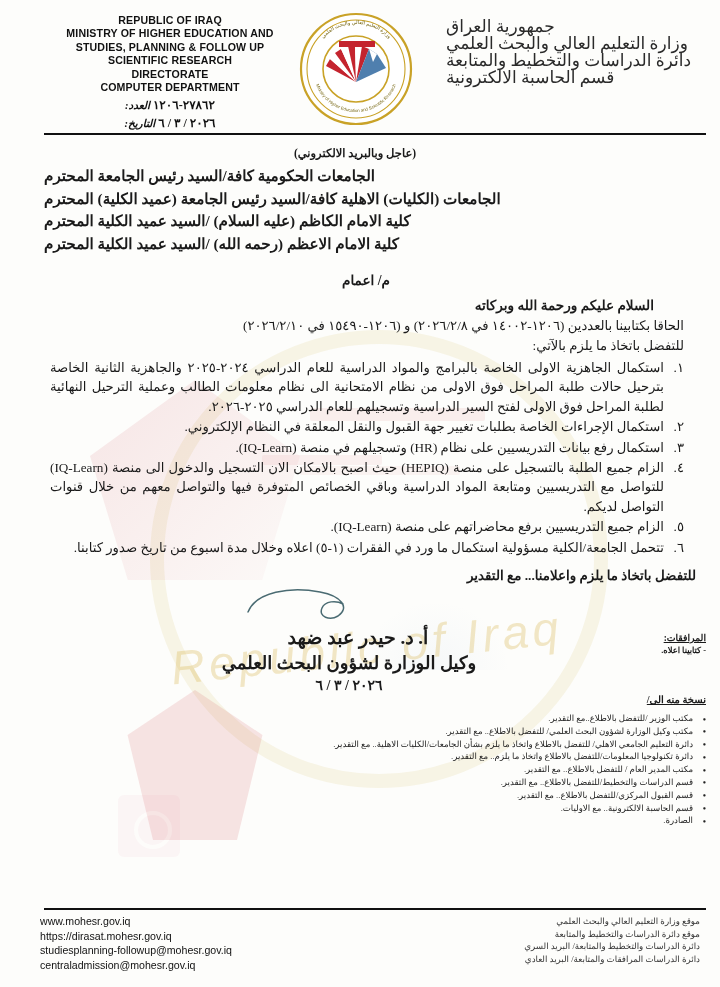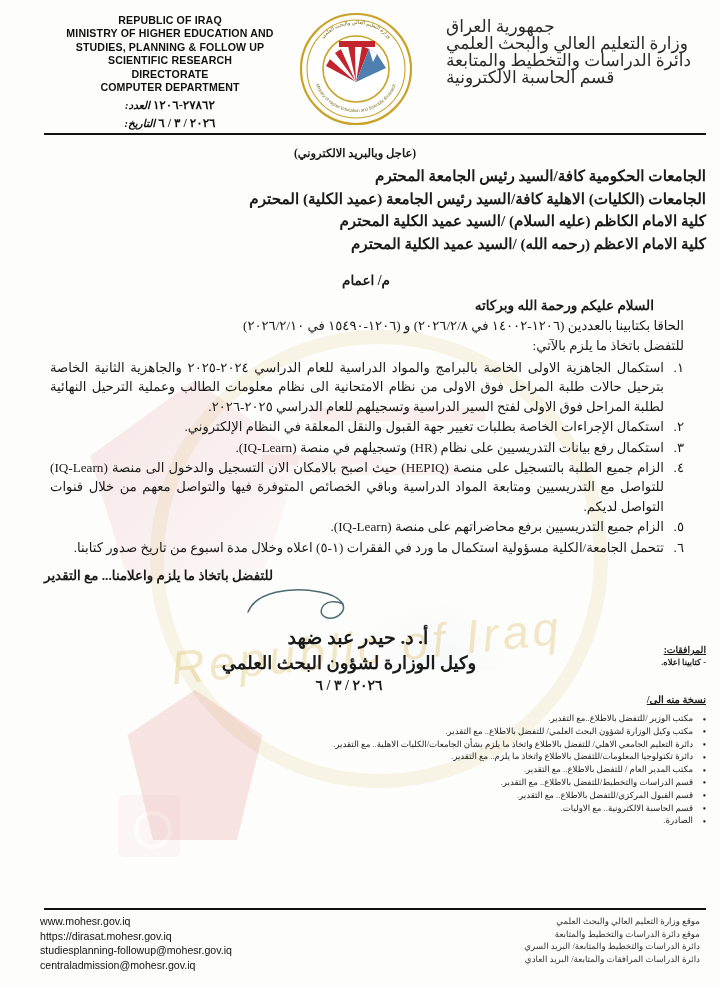--- a/index.html
+++ b/index.html
@@ -192,21 +192,21 @@
     font-size: 11.5px;
     font-weight: bold;
     margin: 0 0 5px 0;
     padding-right: 40px;
   }
 
   .addressees {
     font-size: 15.2px;
     font-weight: bold;
     line-height: 22.5px;
-    text-align: right;
+    text-align: left;
     margin: 0;
   }
   .addressees div { white-space: nowrap; }
 
   .subject {
     text-align: center;
     font-size: 13.6px;
     font-weight: bold;
     margin: 17px 0 8px 0;
     padding-right: 18px;
@@ -250,21 +250,21 @@
     content: counter(itm, arabic-indic) ".";
     position: absolute;
     right: 0;
     top: 0;
     width: 18px;
     text-align: right;
     font-size: 13.2px;
   }
 
   .closing {
-    text-align: left;
+    text-align: right;
     font-size: 13.4px;
     font-weight: bold;
     margin: 11px 0 0 0;
     padding-right: 10px;
   }
 
   
   .signature {
     position: absolute;
     left: 0;
@@ -306,21 +306,21 @@
     right: 14px;
     top: 632px;
     width: 200px;
     direction: rtl;
     text-align: right;
   }
   .attachments .ttl {
     font-size: 9.3px;
     font-weight: bold;
     text-decoration: underline;
-    margin: 12px 0 2px 0;
+    margin: 0 0 2px 0;
   }
   .attachments .ln {
     font-size: 8.4px;
     font-weight: bold;
     line-height: 11px;
     margin: 0;
   }
 
   .copies {
     position: absolute;

